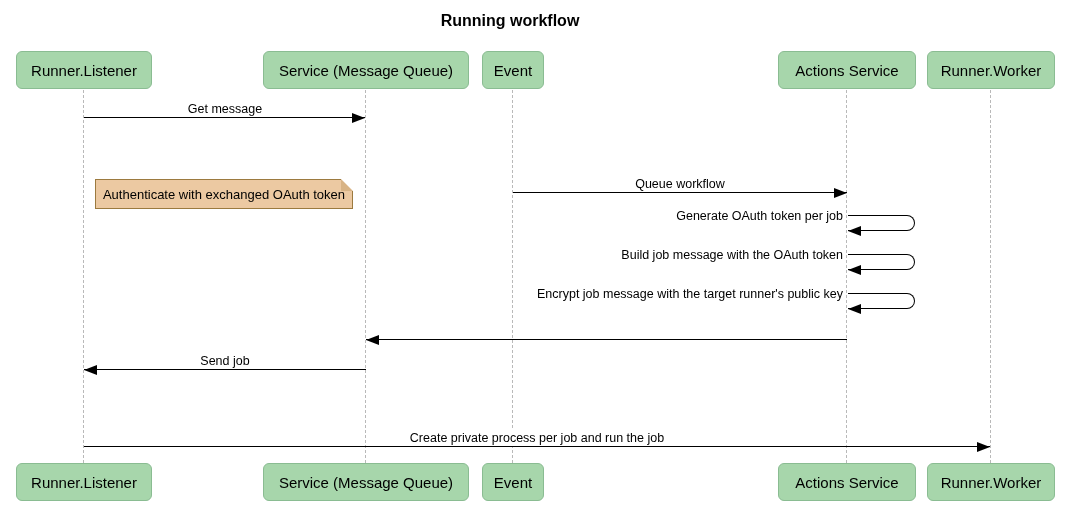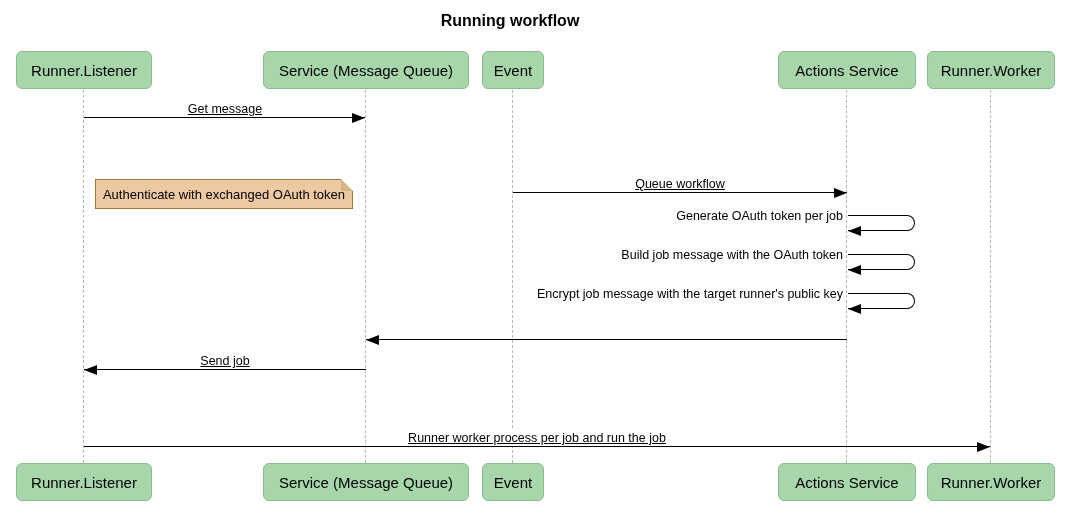--- a/index.html
+++ b/index.html
@@ -28,21 +28,21 @@
     border-style:solid; border-width:5px 0 5px 13px;
     border-color:transparent transparent transparent #000;
   }
   .arrow-left {
     position:absolute; width:0; height:0;
     border-style:solid; border-width:5px 13px 5px 0;
     border-color:transparent #000 transparent transparent;
   }
   .msg-label {
     position:absolute; font-size:12.5px; white-space:nowrap;
-    transform:translateX(-50%); line-height:16px; background:#fff; padding:0 3px;text-decoration:underline;
+    transform:translateX(-50%); line-height:16px; background:#fff; padding:0 3px;
   }
   .self-label {
     position:absolute; font-size:12.5px; white-space:nowrap;
     line-height:16px; text-align:right;
   }
   .self-loop {
     position:absolute; width:67px; height:16px; box-sizing:border-box;
     border:1.5px solid #000; border-left:none; border-radius:0 9px 9px 0;
   }
   .note {
@@ -98,21 +98,21 @@
   <div class="arrow-left" style="left:848px;top:304px;"></div>
 
   <div class="msg-line" style="left:366px;top:339px;width:481px;"></div>
   <div class="arrow-left" style="left:366px;top:335px;"></div>
 
   <div class="msg-label" style="left:225px;top:353px;">Send job</div>
   <div class="msg-line" style="left:84px;top:369px;width:282px;"></div>
   <div class="arrow-left" style="left:84px;top:365px;"></div>
 
 
-  <div class="msg-label" style="left:537px;top:430px;">Runner worker process per job and run the job</div>
+  <div class="msg-label" style="left:537px;top:430px;">Create private process per job and run the job</div>
   <div class="msg-line" style="left:84px;top:446px;width:906px;"></div>
   <div class="arrow-right" style="left:977px;top:442px;"></div>
 
   <div class="participant bottom" style="left:16px;width:136px;">Runner.Listener</div>
   <div class="participant bottom" style="left:263px;width:206px;">Service (Message Queue)</div>
   <div class="participant bottom" style="left:482px;width:62px;">Event</div>
   <div class="participant bottom" style="left:778px;width:138px;">Actions Service</div>
   <div class="participant bottom" style="left:927px;width:128px;">Runner.Worker</div>
 
 </div>

